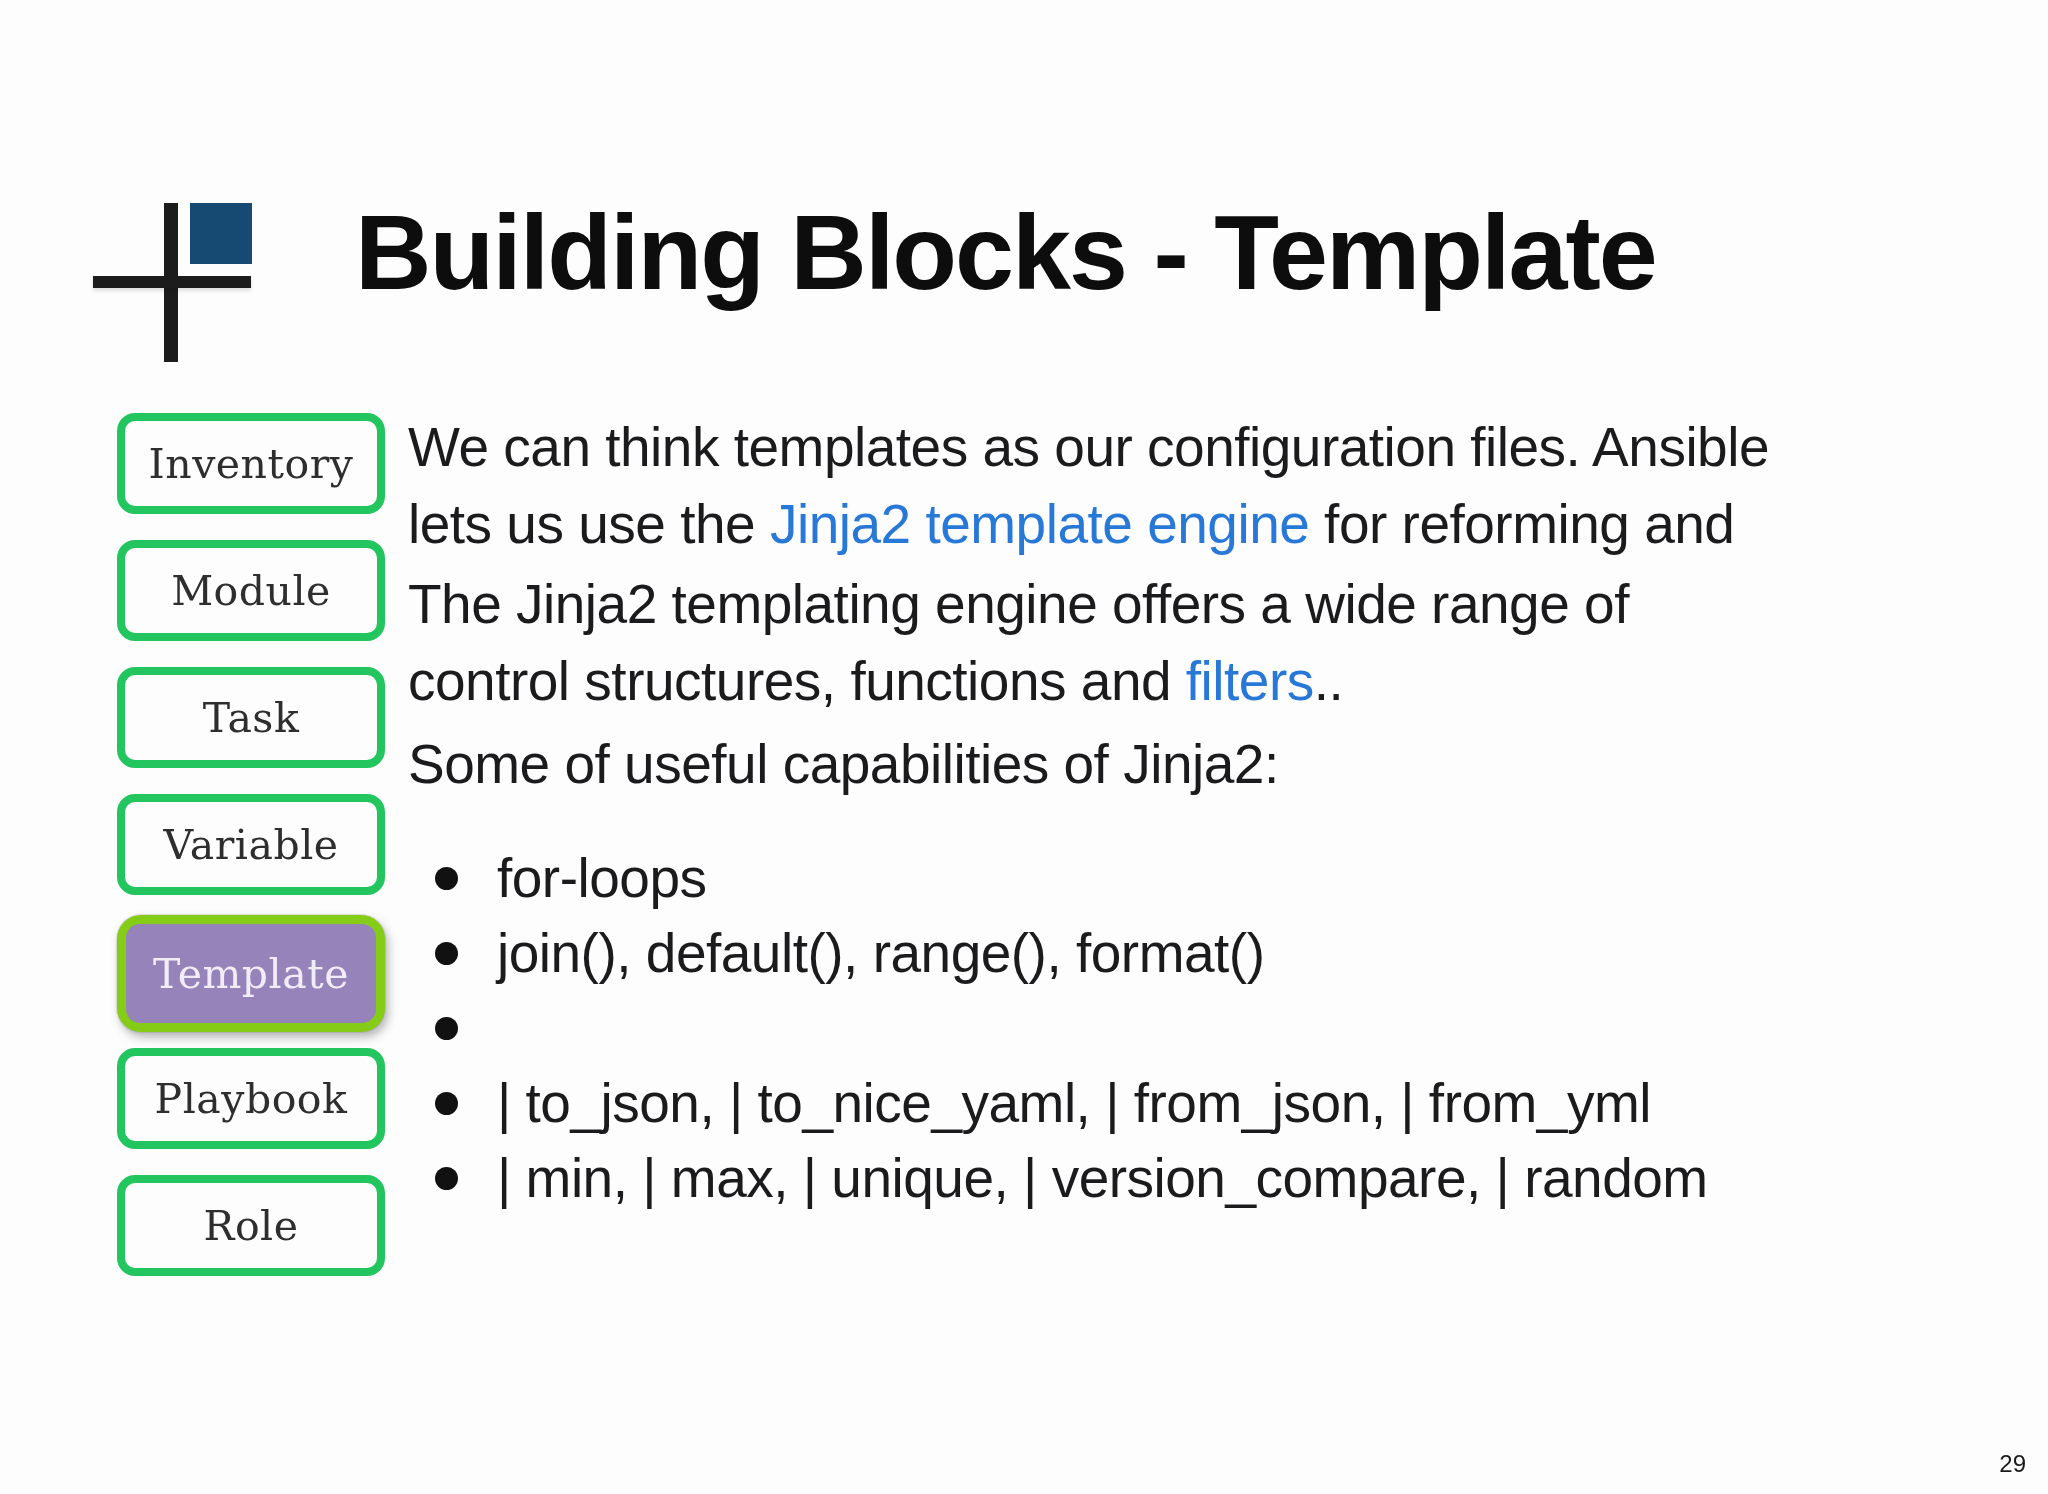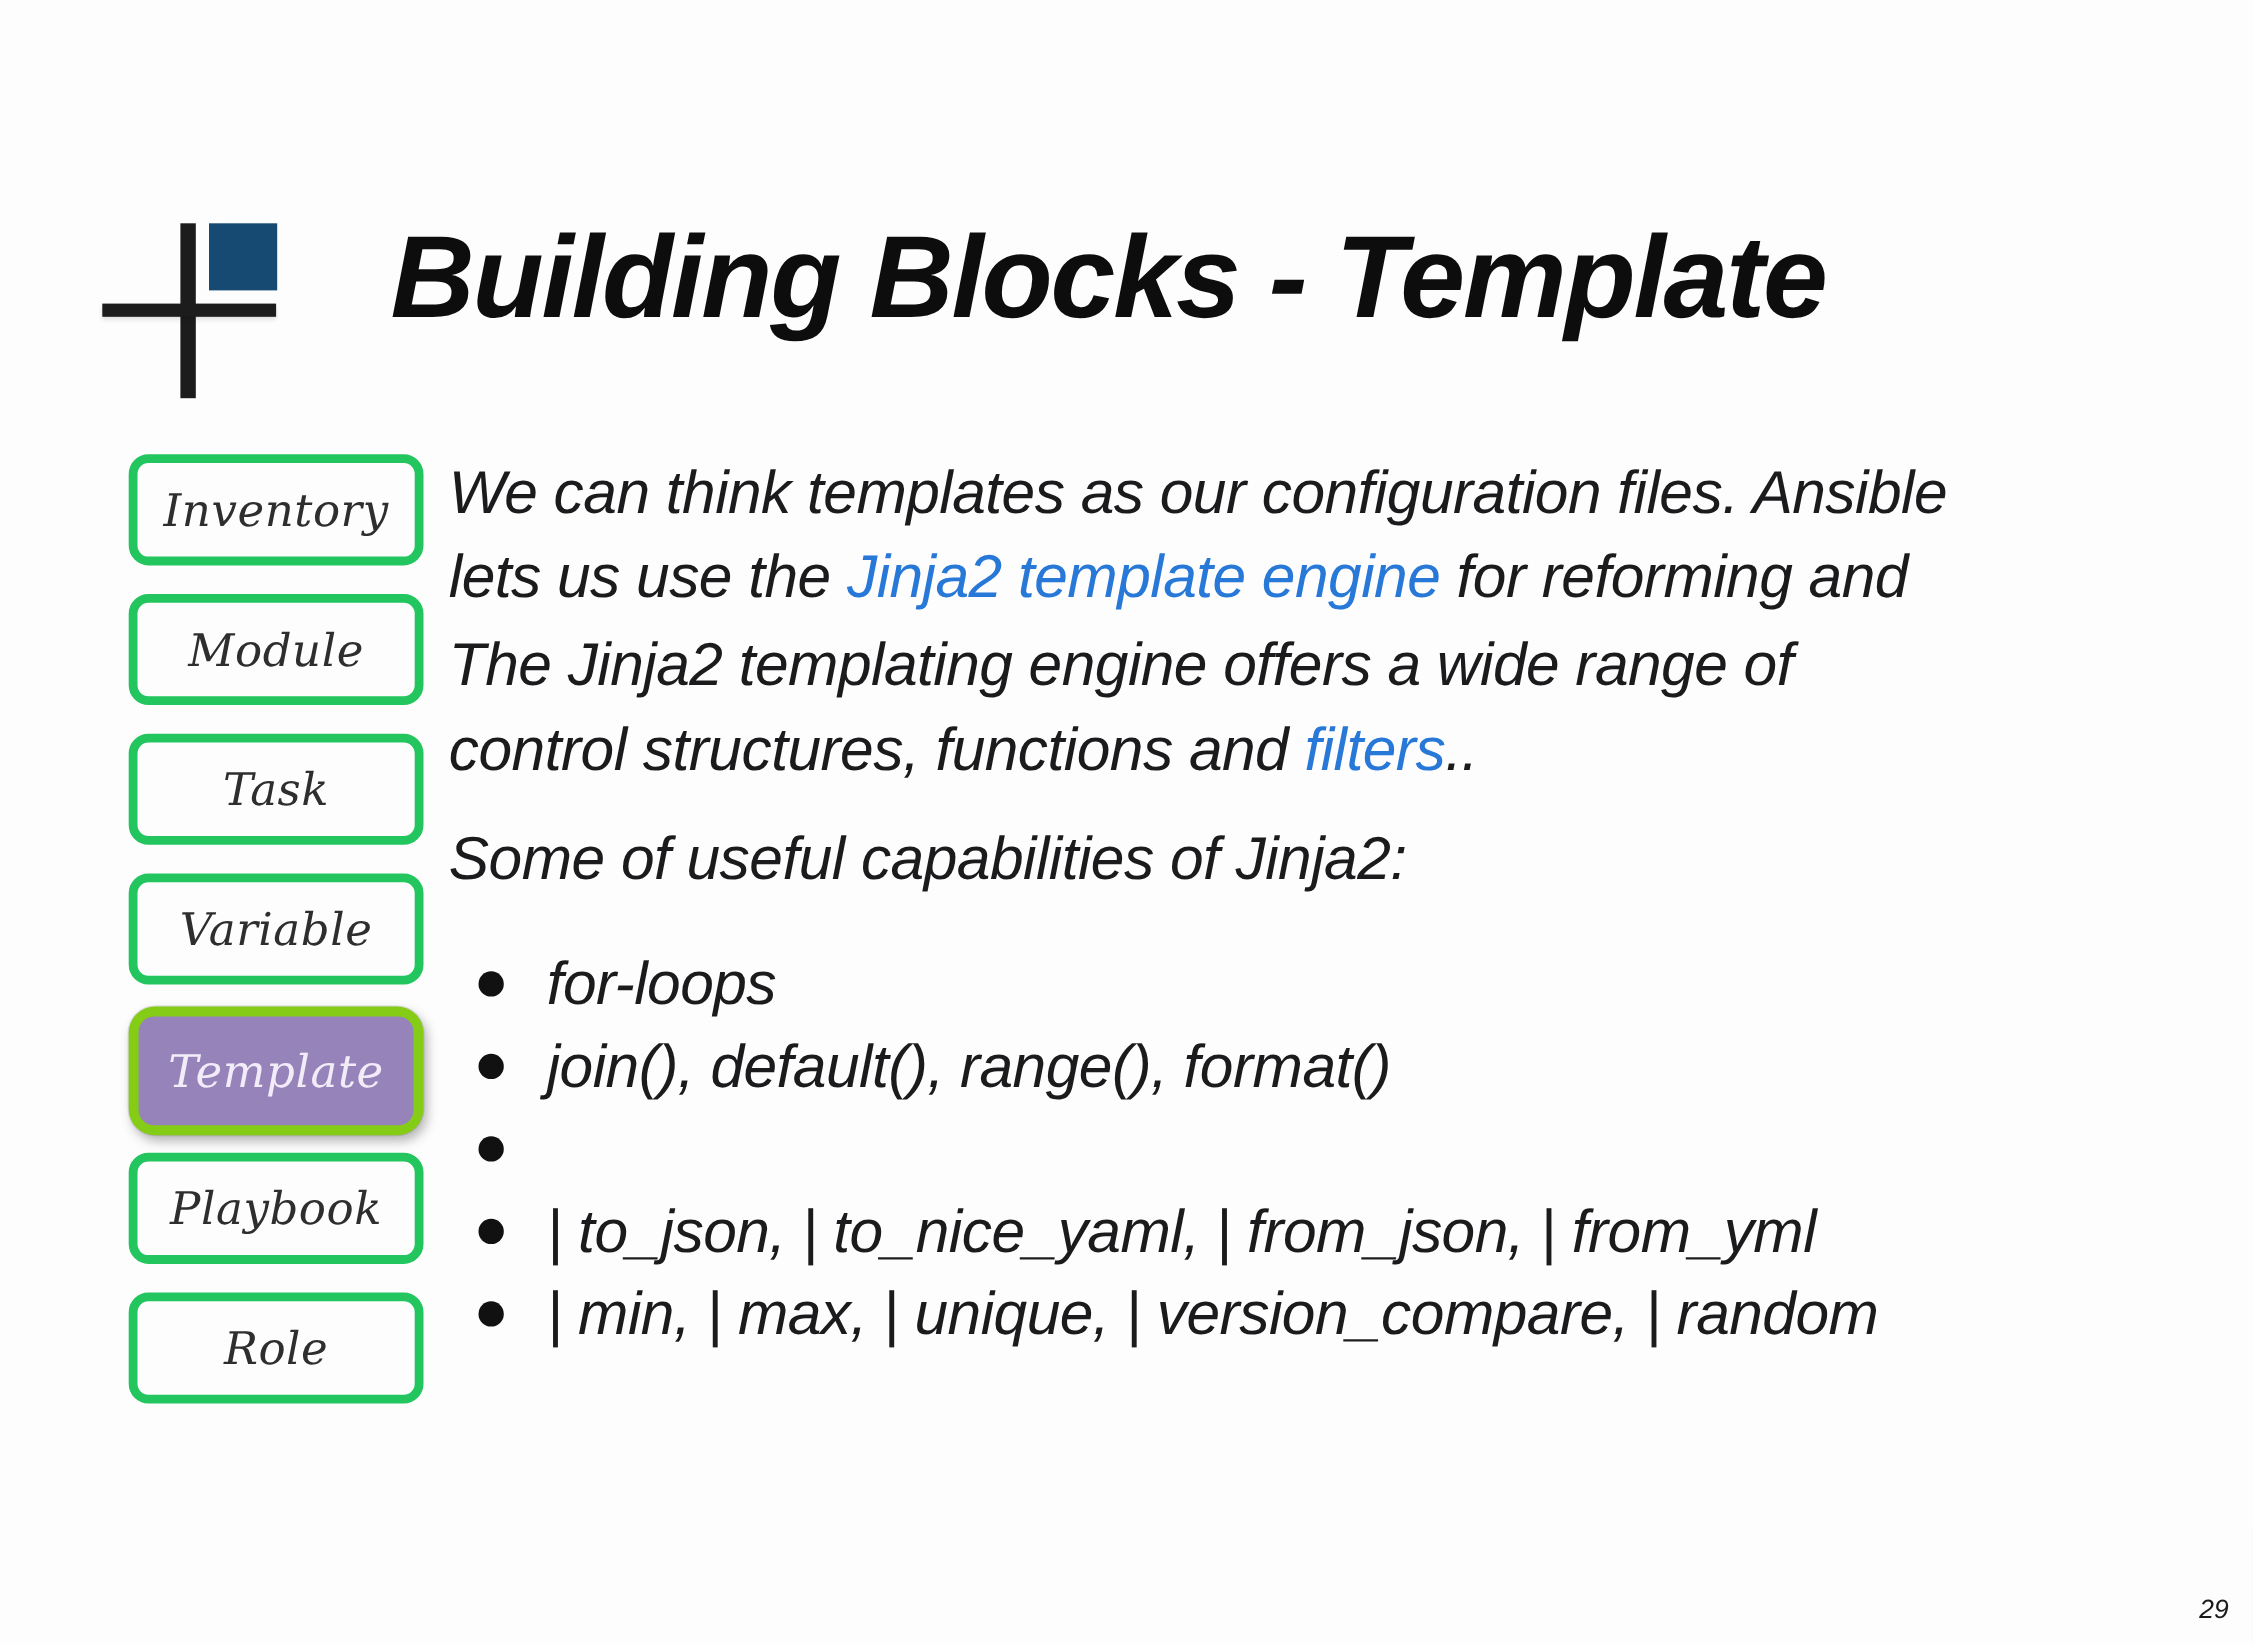--- a/index.html
+++ b/index.html
@@ -1,21 +1,20 @@
 <!DOCTYPE html>
 <html><head>
 <meta charset="utf-8">
 <style>
   html,body { margin:0; padding:0; }
   body { background:#e9e9e9; }
   .slide {
     position:relative; width:2048px; height:1494px;
     background:#fdfdfd; overflow:hidden;
     font-family:"Liberation Sans","DejaVu Sans",sans-serif;
-    font-style:italic;
   }
 
   
   .logo { position:absolute; left:93px; top:203px; width:160px; height:160px; }
   .logo .vbar { position:absolute; left:71px; top:0; width:14px; height:159px; background:#1c1c1c; }
   .logo .hbar { position:absolute; left:0; top:73px; width:158px; height:12px; background:#1c1c1c; box-shadow:0 3px 4px rgba(0,0,0,0.12); }
   .logo .sq   { position:absolute; left:97px; top:0; width:62px; height:61px; background:#164a72; }
 
   
   .title {
@@ -44,21 +43,21 @@
     width:100%; height:100%; background:#9583ba; border-radius:14px;
     display:flex; align-items:center; justify-content:center;
   }
   .box.active .lbl { color:#f2ecf9; }
 
   
   .body-col { position:absolute; left:408px; top:409px; width:1630px; color:#1b1b1d; }
   .para { margin:0; }
   .para .line { white-space:nowrap; line-height:77px; font-size:55px; letter-spacing:-0.5px; }
   .para.p2 { margin-top:3px; }
-  .para.p3 { margin-top:22px; }
+  .para.p3 { margin-top:6px; }
   .link { color:#2878d8; cursor:pointer; }
 
   .bullets { list-style:none; margin:38px 0 0 0; padding:0 0 0 27px; }
   .bullets li {
     position:relative; padding-left:62px; height:75px; line-height:75px;
     font-size:55px; letter-spacing:-0.5px; white-space:nowrap;
   }
   .bullets .dot {
     position:absolute; left:0; top:26px; width:23px; height:23px;
     border-radius:50%; background:#111;

